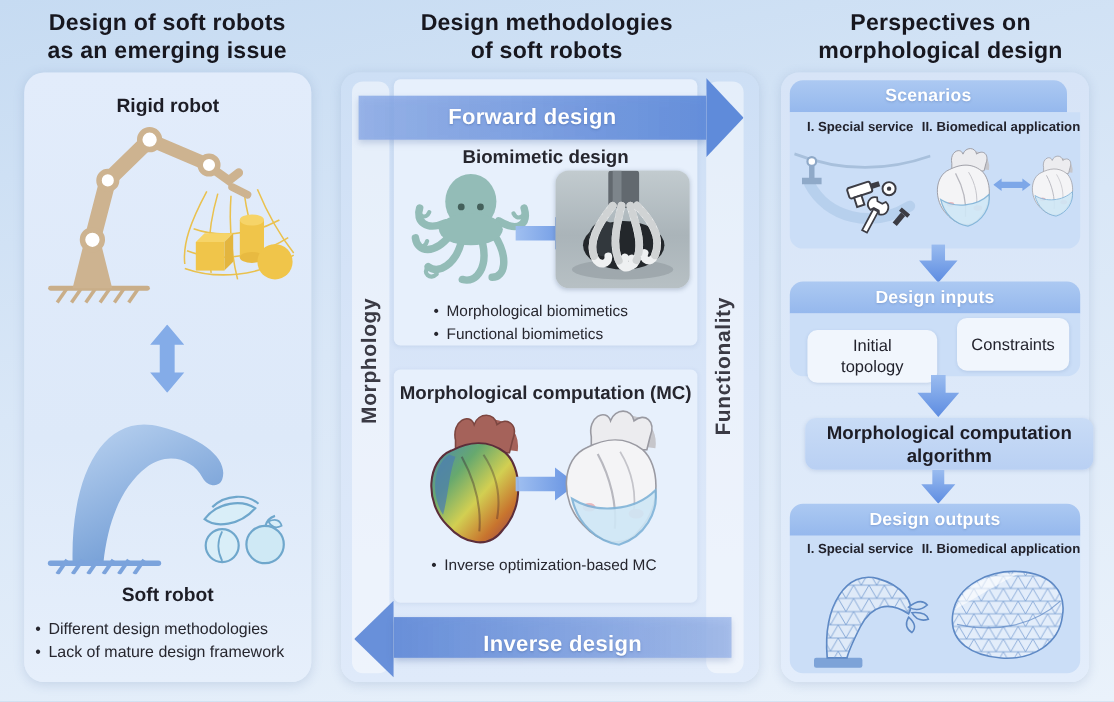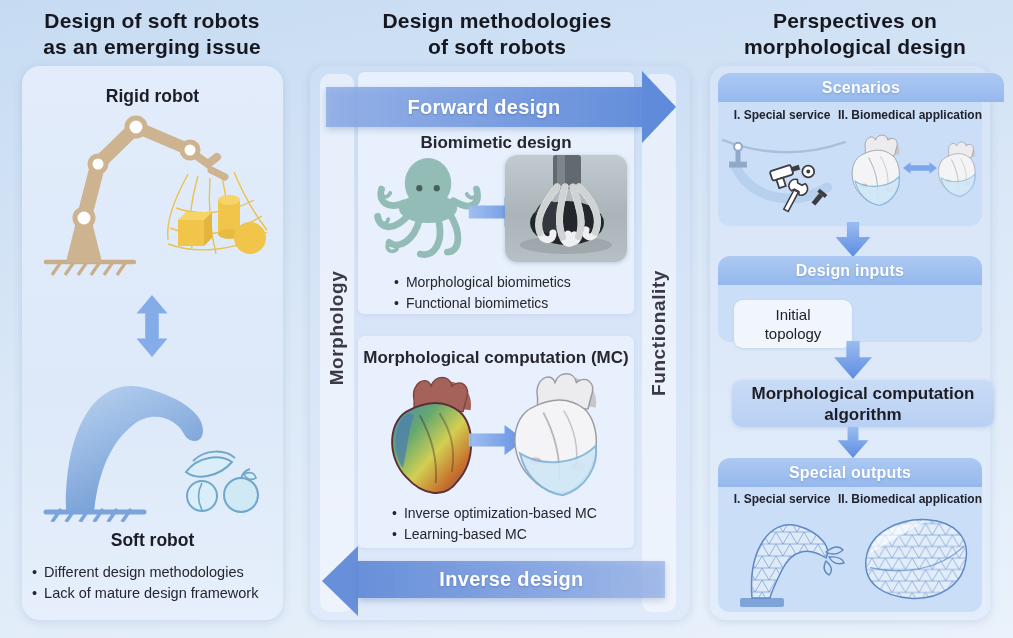--- a/index.html
+++ b/index.html
@@ -281,37 +281,36 @@
   <svg class="abs" style="left:468px;top:424px;" width="58" height="32">
     <use href="#sym-right-arrow" width="58" height="32"></use>
   </svg>
 
   <svg class="abs" style="left:502px;top:366px;" width="108" height="136" viewBox="0 0 110 140">
     <use href="#sym-white-heart" width="110" height="140"></use>
   </svg>
 
   <ul class="abs bullets" style="left:392px;top:503px;width:242px;">
     <li>Inverse optimization-based MC</li>
-    <li>Learning-based MC</li>
   </ul>
 
   <div class="abs inv-head" style="left:322px;top:546px;width:36px;height:70px;"></div>
-  <div class="abs flow-body inv-body" style="left:358px;top:561px;width:307px;height:37px;">
+  <div class="abs flow-body inv-body" style="left:358px;top:561px;width:307px;height:37px;align-items:flex-end;">
     <span class="flow-text">Inverse design</span>
   </div>
 
   <div class="abs vlabel" style="left:227px;top:317px;width:220px;">Morphology</div>
   <div class="abs vlabel" style="left:549px;top:322px;width:220px;">Functionality</div>
 
   <div class="abs col-title" style="left:715px;top:8px;width:280px;">Perspectives on
 morphological design</div>
 
   <div class="abs panel panel-right" style="left:710px;top:66px;width:280px;height:554px;"></div>
 
-  <div class="abs bar" style="left:718px;top:73px;width:286px;height:29px;text-align:center;">Scenarios</div>
+  <div class="abs bar" style="left:718px;top:73px;width:252px;height:29px;text-align:center;">Scenarios</div>
   <div class="abs bar-body" style="left:718px;top:102px;width:264px;height:124px;"></div>
   <div class="abs mini-label" style="left:722px;top:108px;width:120px;">I. Special service</div>
   <div class="abs mini-label" style="left:836px;top:108px;width:148px;">II. Biomedical application</div>
 
   <svg class="abs" style="left:722px;top:126px;" width="124" height="94" viewBox="0 0 125 95">
     <path d="M0 14 Q 62 38 125 16" stroke="#a8c0dc" stroke-width="2.5" fill="none"></path>
     <path d="M14 42 C 30 72 70 84 106 62" stroke="rgba(160,190,225,.45)" stroke-width="10" fill="none" stroke-linecap="round"></path>
     <circle cx="16" cy="21" r="4" fill="#fff" stroke="#8fa9c8" stroke-width="2"></circle>
     <path d="M16 25 v 13" stroke="#8fa9c8" stroke-width="5"></path>
     <path d="M7 39 h 18" stroke="#8fa9c8" stroke-width="6"></path>
@@ -345,33 +344,34 @@
   </svg>
 
   <svg class="abs" style="left:831px;top:222px;" width="44" height="35">
     <use href="#sym-down-arrow" width="44" height="35"></use>
   </svg>
 
   <div class="abs bar" style="left:718px;top:256px;width:264px;height:29px;">Design inputs</div>
   <div class="abs bar-body" style="left:718px;top:285px;width:264px;height:57px;"></div>
   <div class="abs white-box" style="left:734px;top:300px;width:118px;height:48px;">Initial
 topology</div>
+  <div class="abs white-box" style="left:870px;top:289px;width:102px;height:48px;">Constraints</div>
 
   <svg class="abs" style="left:831px;top:341px;" width="44" height="38">
     <use href="#sym-down-arrow" width="44" height="38"></use>
   </svg>
 
   <div class="abs algo-box" style="left:720px;top:380px;width:262px;height:47px;">Morphological computation
 algorithm</div>
 
   <svg class="abs" style="left:831px;top:427px;" width="44" height="31">
     <use href="#sym-down-arrow" width="44" height="31"></use>
   </svg>
 
-  <div class="abs bar" style="left:718px;top:458px;width:264px;height:29px;">Special outputs</div>
+  <div class="abs bar" style="left:718px;top:458px;width:264px;height:29px;">Design outputs</div>
   <div class="abs bar-body" style="left:718px;top:487px;width:264px;height:125px;"></div>
   <div class="abs mini-label" style="left:722px;top:492px;width:120px;">I. Special service</div>
   <div class="abs mini-label" style="left:836px;top:492px;width:148px;">II. Biomedical application</div>
 
   <svg class="abs" style="left:734px;top:508px;" width="116" height="100" viewBox="0 0 116 100">
     <rect x="6" y="90" width="44" height="9" rx="2" fill="#7da3d8"></rect>
     <path d="M18 90 C 14 42 36 10 64 18 C 86 24 98 40 92 50 C 74 38 58 42 48 62 C 42 74 38 82 36 90 Z" fill="#dfeaf8" stroke="#5d88c4" stroke-width="1.5"></path>
     <path d="M18 90 C 14 42 36 10 64 18 C 86 24 98 40 92 50 C 74 38 58 42 48 62 C 42 74 38 82 36 90 Z" fill="url(#tri)" stroke="none"></path>
     <g fill="#cfe0f4" stroke="#5d88c4" stroke-width="1.4">
       <path d="M92 44 q 11 -9 17 -2 q -8 7 -17 2 Z"></path>

